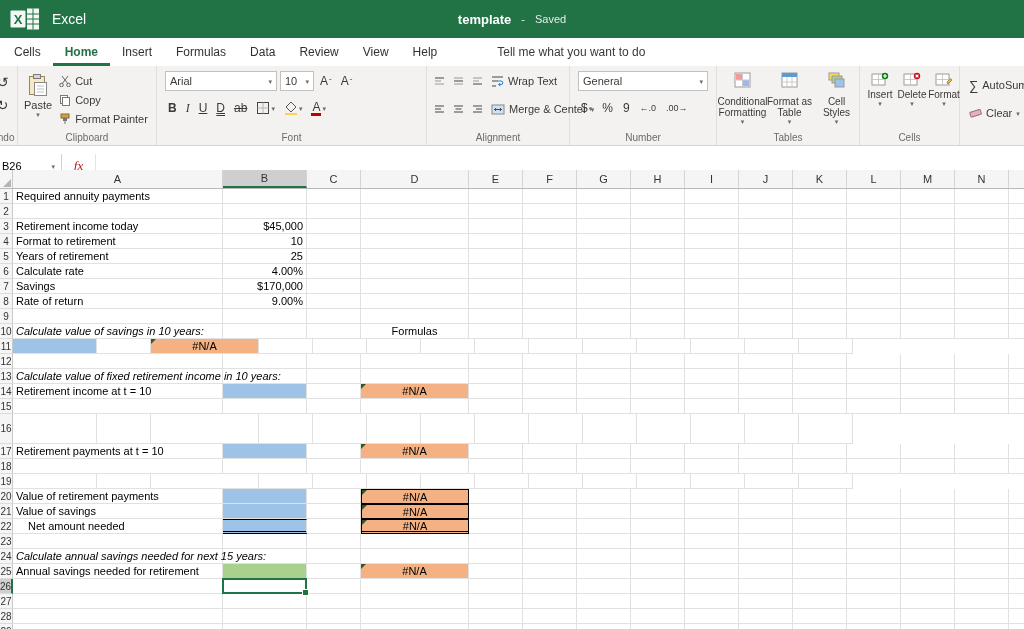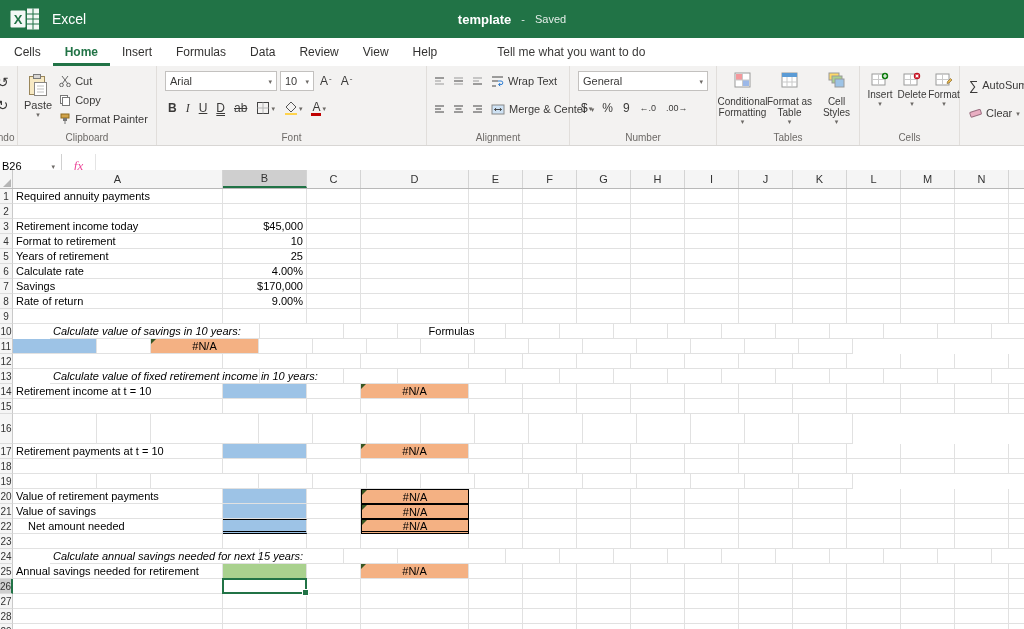--- a/index.html
+++ b/index.html
@@ -64,39 +64,39 @@
 .c-row{display:flex;gap:2px;padding:3px 0 0 5px;}
 .c-row .btn-lg{width:30px;font-size:10px;}
 .g-edit{left:960px;width:120px;border-right:none;}
 .e-col{display:flex;flex-direction:column;gap:10px;padding:10px 0 0 6px;}
 .sigma{font-size:13px;}
 
 
 .fbar{position:absolute;top:146px;left:0;width:100%;height:24px;background:#fff;border-bottom:1px solid #cfcfcf;display:flex;align-items:flex-end;margin-top:8px;}
 .namebox{margin-left:-26px;width:88px;height:23px;border-right:1px solid #d0d0d0;display:flex;align-items:center;padding-left:28px;font-size:11px;position:relative;background:#fff;}
 .namebox .caret{position:absolute;right:6px;top:9px;}
-.fx{width:34px;text-align:center;font-family:"Liberation Serif",serif;font-style:italic;font-size:13px;color:#ec4899;border-right:1px solid #e4e4e4;height:23px;line-height:23px;}
+.fx{width:34px;text-align:center;font-family:"Liberation Serif",serif;font-style:italic;font-size:13px;color:#b91c1c;border-right:1px solid #e4e4e4;height:23px;line-height:23px;}
 .finput{flex:1;height:23px;font-size:11px;padding:4px 6px;background:#fff;}
 
 
 #grid{position:absolute;top:170px;left:0;width:1063px;height:459px;overflow:hidden;background:#fff;font-size:11px;}
 .g-hrow{display:flex;height:19px;background:#f5f5f5;border-bottom:1px solid #b9b9b9;}
 .g-corner{width:13px;flex:none;border-right:1px solid #c9c9c9;position:relative;background:#f5f5f5;}
 .g-corner::after{content:'';position:absolute;right:1px;bottom:1px;border-left:8px solid transparent;border-bottom:8px solid #b5b5b5;}
 .g-colhdr{flex:none;display:flex;align-items:center;justify-content:center;color:#333;border-right:1px solid #d4d4d4;height:18px;}
 .g-colhdr.hl{background:#cfcfcf;border-bottom:2px solid var(--green);}
 .g-row{display:flex;}
 .g-rowhdr{width:13px;flex:none;font-size:10px;color:#333;background:#f5f5f5;border-right:1px solid #c9c9c9;border-bottom:1px solid #dcdcdc;display:flex;align-items:center;justify-content:center;overflow:hidden;}
 .g-rowhdr.hl{background:#cfcfcf;border-right:2px solid var(--green);}
 .g-cell{flex:none;position:relative;border-right:1px solid #e1e1e1;border-bottom:1px solid #e1e1e1;padding:0 3px;display:flex;align-items:center;white-space:nowrap;}
 .g-cell .txt,.g-cell .line{position:relative;z-index:1;}
 .g-cell .line{display:block;white-space:pre;line-height:14px;}
 .a-right{justify-content:flex-end;}
 .a-center{justify-content:center;}
-.it{font-style:italic;margin-left:37px;}
+.it{font-style:italic;}
 .ind{padding-left:15px;}
 .wrap{flex-direction:column;align-items:flex-start;justify-content:center;}
 .f-blue{background:var(--blue);}
 .f-orange{background:var(--orange);}
 .f-green{background:var(--gfill);}
 .err::after{content:'';position:absolute;top:0;left:0;border-top:5px solid var(--tri);border-right:5px solid transparent;z-index:2;}
 .boxb{border:1px solid #000;}
 .totalb{border-top:1px solid #000;border-bottom:3px double #000;}
 .sel{z-index:3;}
 .sel::after{content:'';position:absolute;left:-1px;top:-1px;right:-1px;bottom:-1px;border:2px solid var(--green);pointer-events:none;}

